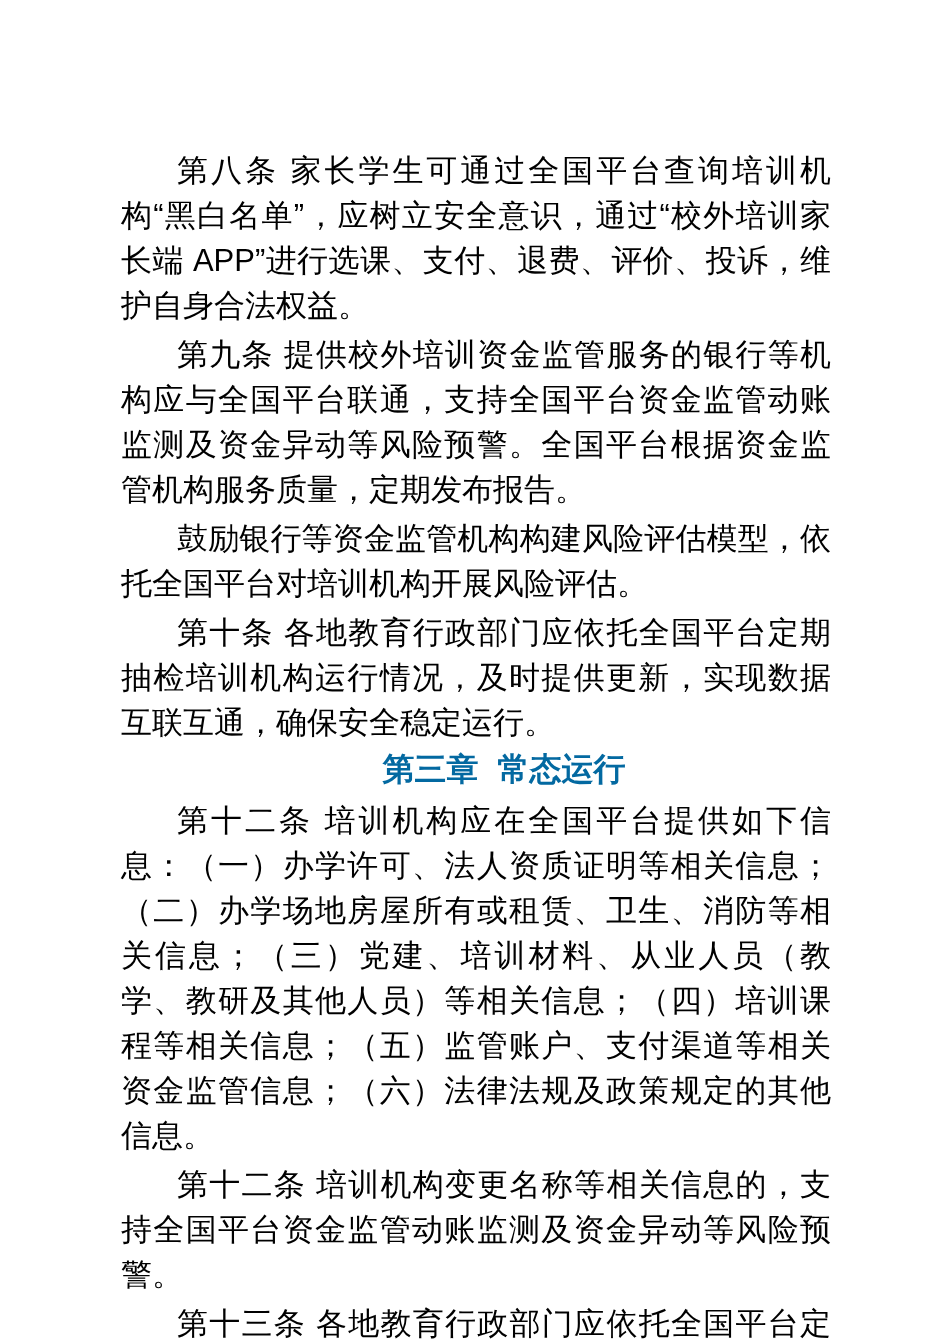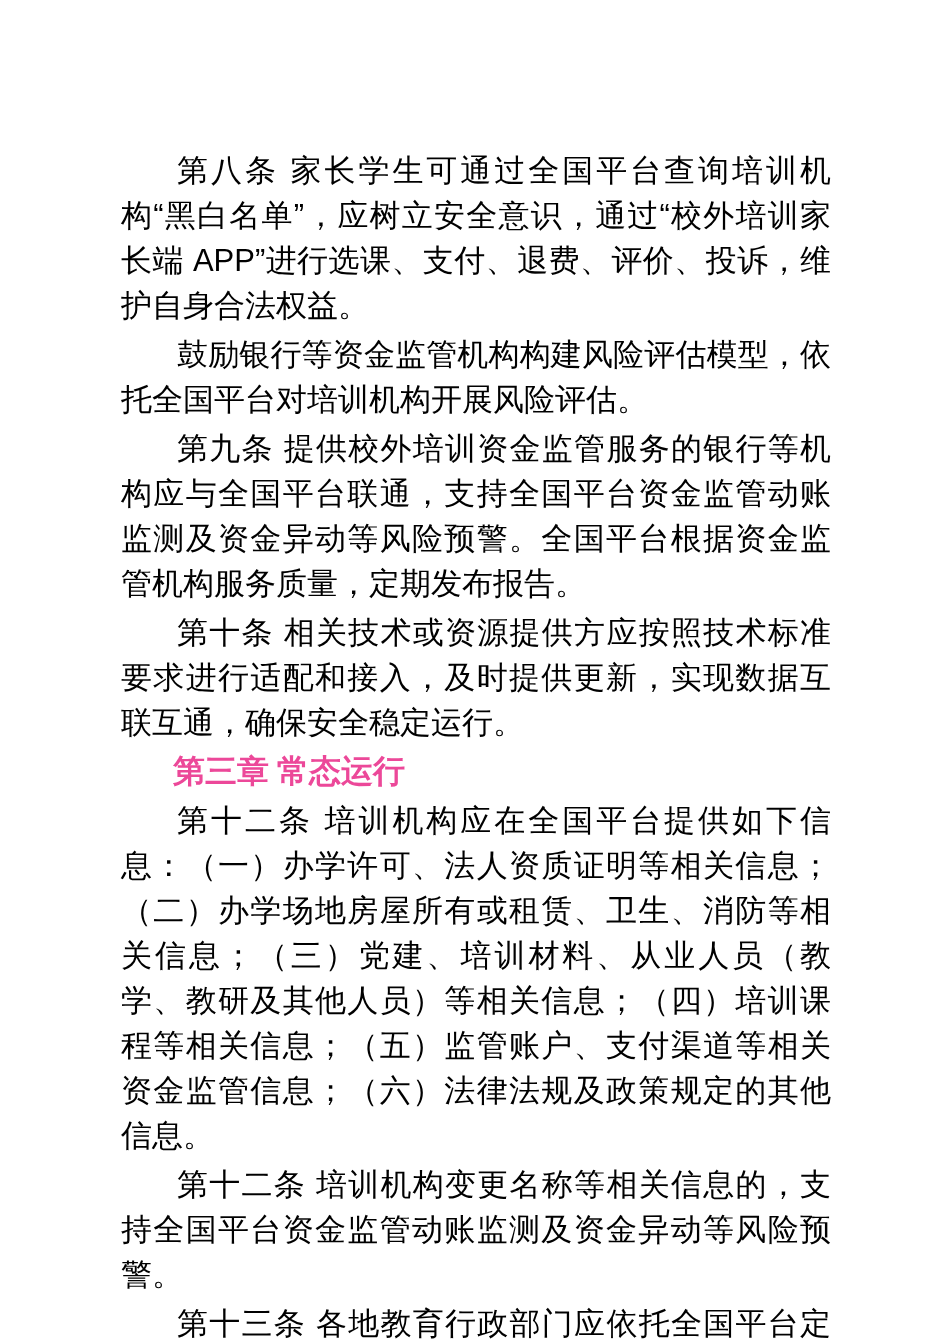--- a/index.html
+++ b/index.html
@@ -26,35 +26,36 @@
     font-size: 31px;
     line-height: 45px;
     color: #000000;
     text-align: justify;
     text-indent: 56px;
     word-break: break-all;
   }
   .chapter {
     margin: 0;
     padding: 0;
-    font-family: Liberation Serif, serif;
+    font-family: Liberation Mono, monospace;
     font-weight: bold;
     font-size: 32px;
     line-height: 45px;
-    color: #ec4899;
+    color: #0369a1;
     text-indent: 56px;
+    text-align: center;
   }
 </style>
 </head>
 <body>
 
 <div class="page">
   <div class="doc-body">
     <p class="para">第八条 家长学生可通过全国平台查询培训机构“黑白名单”，应树立安全意识，通过“校外培训家长端 APP”进行选课、支付、退费、评价、投诉，维护自身合法权益。</p>
+    <p class="para">第九条 提供校外培训资金监管服务的银行等机构应与全国平台联通，支持全国平台资金监管动账监测及资金异动等风险预警。全国平台根据资金监管机构服务质量，定期发布报告。</p>
     <p class="para">鼓励银行等资金监管机构构建风险评估模型，依托全国平台对培训机构开展风险评估。</p>
-    <p class="para">第九条 提供校外培训资金监管服务的银行等机构应与全国平台联通，支持全国平台资金监管动账监测及资金异动等风险预警。全国平台根据资金监管机构服务质量，定期发布报告。</p>
-    <p class="para">第十条 相关技术或资源提供方应按照技术标准要求进行适配和接入，及时提供更新，实现数据互联互通，确保安全稳定运行。</p>
+    <p class="para">第十条 各地教育行政部门应依托全国平台定期抽检培训机构运行情况，及时提供更新，实现数据互联互通，确保安全稳定运行。</p>
     <h2 class="chapter">第三章 常态运行</h2>
     <p class="para">第十二条 培训机构应在全国平台提供如下信息：（一）办学许可、法人资质证明等相关信息；（二）办学场地房屋所有或租赁、卫生、消防等相关信息；（三）党建、培训材料、从业人员（教学、教研及其他人员）等相关信息；（四）培训课程等相关信息；（五）监管账户、支付渠道等相关资金监管信息；（六）法律法规及政策规定的其他信息。</p>
     <p class="para">第十二条 培训机构变更名称等相关信息的，支持全国平台资金监管动账监测及资金异动等风险预警。</p>
     <p class="para">第十三条 各地教育行政部门应依托全国平台定期抽检培训机构运行情况，将培训机构财务报表、人员材料、订单明细、监管资金动账、工商信息变更等情况作为监测重点。</p>
   </div>
 </div>
 
 </body></html>

